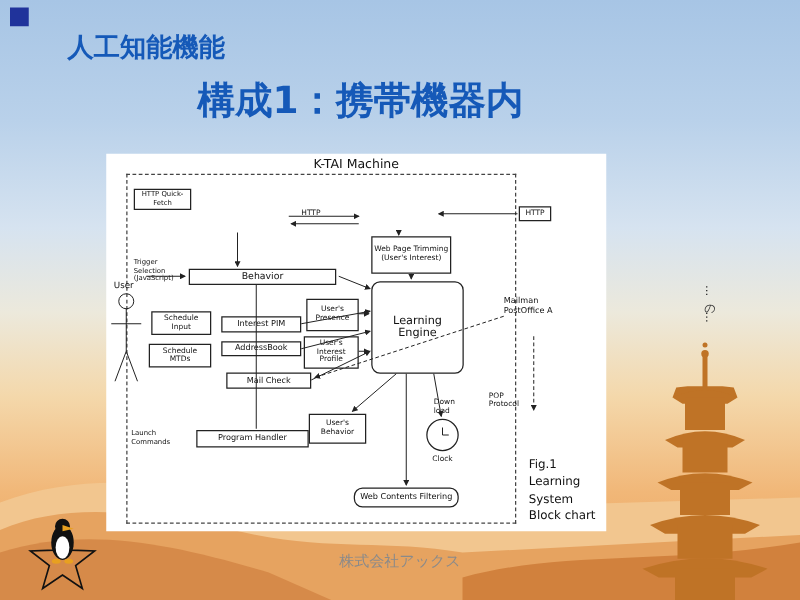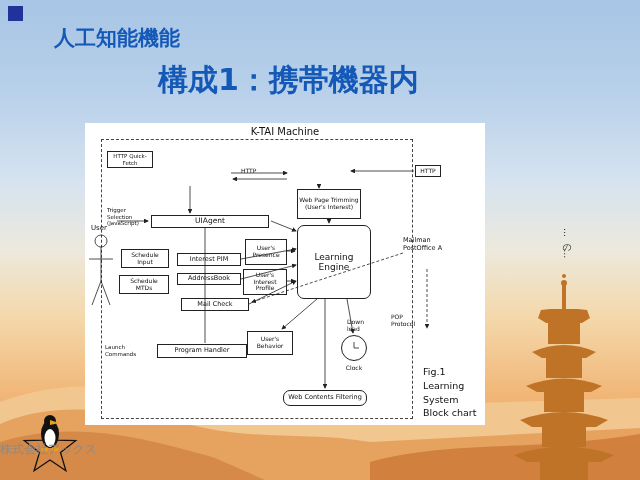--- a/index.html
+++ b/index.html
@@ -13,21 +13,21 @@
   .panel{position:absolute;left:85px;top:123px;width:400px;height:302px;background:#ffffff;color:#111;}
   .machine-title{position:absolute;left:120px;top:3px;width:160px;text-align:center;font-size:10px;}
   .boundary{position:absolute;left:16px;top:16px;width:312px;height:280px;border:1px dashed #444;box-sizing:border-box;}
   .n{position:absolute;border:1px solid #222;background:#fff;display:flex;align-items:center;justify-content:center;
      text-align:center;font-size:6.5px;line-height:1.15;padding:1px;box-sizing:border-box;}
   .r{border-radius:7px;}
   .clockshape{border-radius:50%;}
   .t{position:absolute;font-size:6px;line-height:1.2;color:#111;}
   .caption{position:absolute;left:338px;top:242px;width:62px;font-size:9.5px;line-height:1.45;color:#111;}
   .caption span{display:block;}
-  .footer{position:absolute;left:0;right:0;top:441px;font-size:12px;color:#8a8a8a;}
+  .footer{position:absolute;left:0;right:0;top:441px;text-align:center;font-size:12px;color:#8a8a8a;}
   .sidenote{position:absolute;left:560px;top:228px;writing-mode:vertical-rl;font-size:9px;color:#333;letter-spacing:1px;}
   .overlay{position:absolute;inset:0;pointer-events:none;}
   .penguin-wrap{position:absolute;left:20px;top:412px;width:64px;height:64px;}
   svg{display:block;}
 </style>
 </head>
 <body>
 
 <div class="slide">
 
@@ -60,21 +60,21 @@
 
   <div class="panel">
     <div class="machine-title">K-TAI Machine</div>
     <div class="boundary"></div>
 
     <div class="n" style="left:22px;top:28px;width:46px;height:17px;font-size:5.5px;">HTTP Quick-Fetch</div>
     <div class="t" style="left:156px;top:44px;">HTTP</div>
     <div class="n" style="left:330px;top:42px;width:26px;height:12px;font-size:6px;">HTTP</div>
     <div class="n" style="left:212px;top:66px;width:64px;height:30px;font-size:6px;">Web Page Trimming (User's Interest)</div>
     <div class="t" style="left:22px;top:84px;width:42px;font-size:5.5px;">Trigger Selection (JavaScript)</div>
-    <div class="n" style="left:66px;top:92px;width:118px;height:13px;font-size:7.5px;">UIAgent</div>
+    <div class="n" style="left:66px;top:92px;width:118px;height:13px;font-size:7.5px;">Behavior</div>
     <div class="t" style="left:6px;top:101px;font-size:7px;">User</div>
     <div class="n" style="left:36px;top:126px;width:48px;height:19px;font-size:6px;">Schedule Input</div>
     <div class="n" style="left:92px;top:130px;width:64px;height:13px;">Interest PIM</div>
     <div class="n" style="left:160px;top:116px;width:42px;height:26px;font-size:6px;">User's Presence</div>
     <div class="n r" style="left:212px;top:102px;width:74px;height:74px;font-size:9px;">Learning Engine</div>
     <div class="n" style="left:92px;top:150px;width:64px;height:12px;">AddressBook</div>
     <div class="n" style="left:34px;top:152px;width:50px;height:19px;font-size:6px;">Schedule MTDs</div>
     <div class="n" style="left:158px;top:146px;width:44px;height:26px;font-size:6px;">User's Interest Profile</div>
     <div class="n" style="left:96px;top:175px;width:68px;height:13px;">Mail Check</div>
     <div class="t" style="left:318px;top:114px;width:52px;font-size:6.5px;">Mailman PostOffice A</div>

